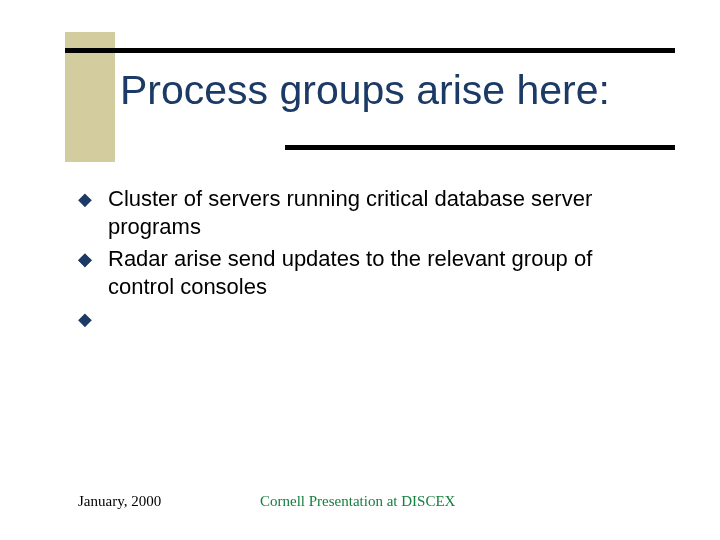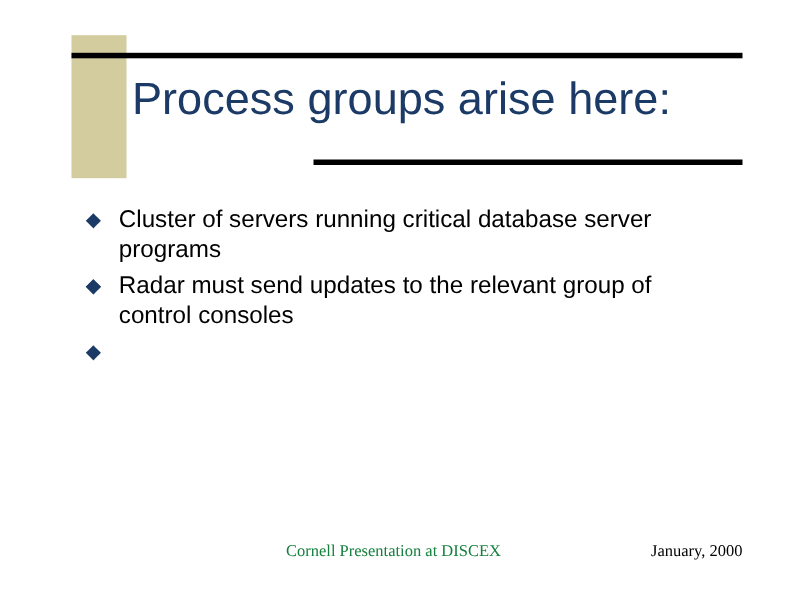--- a/index.html
+++ b/index.html
@@ -82,21 +82,20 @@
     line-height: 1;
   }
   .footer {
     position: absolute;
     left: 78px;
     bottom: 30px;
     right: 45px;
     font-family: "Times New Roman", Times, serif;
     font-size: 15px;
     color: #000;
-    text-align: right;
   }
   .footer-center {
     position: absolute;
     left: 260px;
     bottom: 30px;
     font-family: "Times New Roman", Times, serif;
     font-size: 15px;
     color: #15803d;
   }
 </style>
@@ -116,21 +115,21 @@
     <ul>
       <li>
         <span class="bullet">◆</span>
         <span>Cluster of servers running critical database server programs</span>
       </li>
       <li>
         <span class="bullet">◆</span>
       </li>
       <li>
         <span class="bullet">◆</span>
-        <span>Radar must send updates to the relevant group of control consoles</span>
+        <span>Radar arise send updates to the relevant group of control consoles</span>
       </li>
       <li>
         <span class="bullet">◆</span>
       </li>
     </ul>
   </div>
 
   <div class="footer">January, 2000</div>
   <div class="footer-center">Cornell Presentation at DISCEX</div>
 

